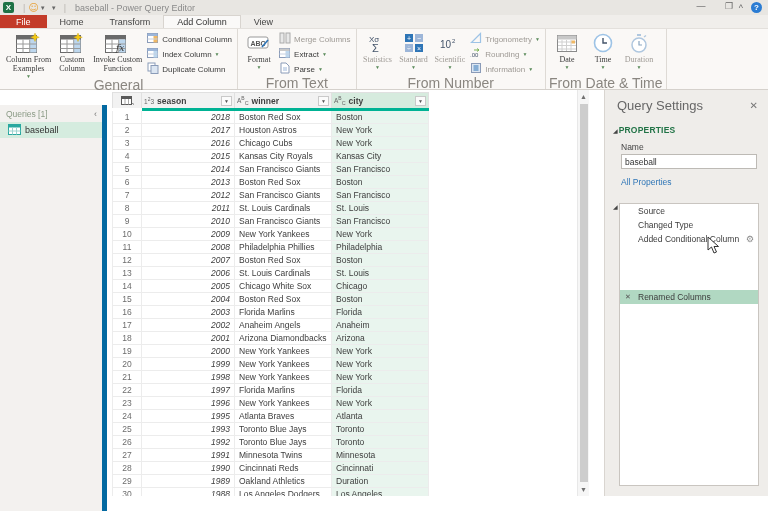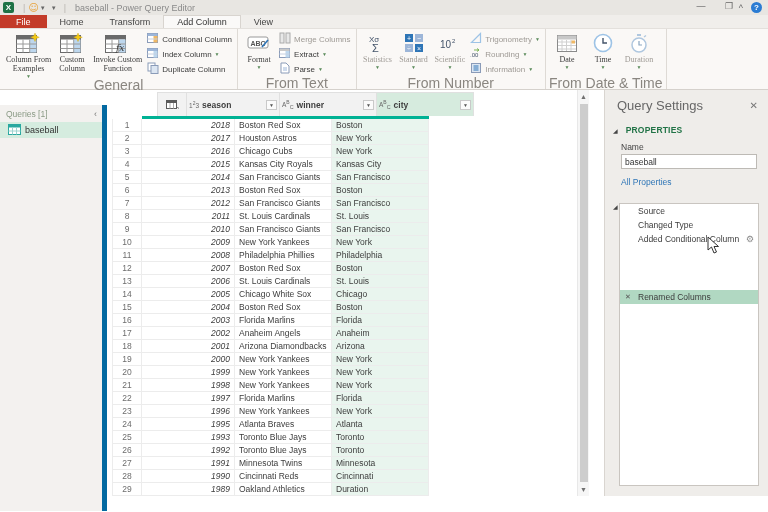--- a/index.html
+++ b/index.html
@@ -46,21 +46,21 @@
   .queries-pane { position:absolute; top:15px; left:0; width:107px; height:406px; background:#F3F1EF; border-right:5px solid #0369a1; }
   .queries-header { display:flex; justify-content:space-between; align-items:center; padding:4px 5px 3px 6px; }
   .queries-title { color:#8a9a85; font-size:8.5px; }
   .collapse-arrow { color:#777; font-size:9px; }
   .query-item { display:flex; align-items:center; gap:4px; height:16px; padding-left:8px; font-size:9px; color:#333; }
   .query-item.selected { background:#D5ECDF; }
 
   
   .grid-wrap { position:absolute; top:0; left:110px; width:479px; height:406px; background:#fff; overflow:hidden; }
   .grid { position:absolute; top:2px; left:2px; }
-  .g-header { display:flex; height:24px;margin-left:45px; }
+  .g-header { display:flex; height:16px; }
   .g-h-cell { display:flex; align-items:center; background:#F2F2F2; border-right:1px solid #E0E0E0; border-top:1px solid #E0E0E0; padding:0 2px; font-weight:bold; color:#3f3f3f; font-size:8.5px; gap:3px; position:relative; }
   .g-h-cell.selected { background:#D6EBDE; }
   .g-h-corner { width:30px; background:#F2F2F2; border:1px solid #E0E0E0; border-bottom:none; display:flex; align-items:center; justify-content:center; }
   .type-icon { font-size:6.5px; color:#666; font-weight:normal; white-space:nowrap; }
   .type-icon sup { font-size:5px; }
   .filter-btn { position:absolute; right:2px; width:11px; height:10px; background:#FBFBFB; border:1px solid #C9C9C9; font-size:5px; color:#555; display:flex; align-items:center; justify-content:center; }
   .quality-bar { height:3px; background:#00B294; }
   .g-row { display:flex; height:13px; }
   .g-cell { border-right:1px solid #ECECEC; border-bottom:1px solid #ECECEC; font-size:8.5px; display:flex; align-items:center; padding:0 4px; color:#3c3c3c; overflow:hidden; white-space:nowrap; }
   .g-rownum { width:30px; justify-content:center; color:#6d6d6d; border-left:1px solid #ECECEC; background:#fff; padding:0 1px; }
@@ -70,21 +70,21 @@
   
   .vscroll { position:absolute; top:0; right:0; width:12px; height:406px; background:#F6F6F6; border-left:1px solid #E8E8E8; }
   .vs-arrow { height:13px; display:flex; align-items:center; justify-content:center; color:#707070; font-size:7px; }
   .vs-thumb { position:absolute; top:14px; bottom:14px; left:2px; width:8px; background:#CDCDCD; }
 
   
   .settings-pane { position:absolute; top:0; left:604px; width:164px; height:406px; background:#EFEDEA; border-left:1px solid #D9D5D0; }
   .qs-title-row { display:flex; justify-content:space-between; align-items:center; padding:8px 10px 0 12px; }
   .qs-title { font-size:13px; color:#676767; }
   .qs-close { color:#777; font-size:10px; }
-  .qs-section { display:flex; align-items:center; gap:8px; margin:12px 0 0 8px; }
+  .qs-section { display:flex; align-items:center; gap:1px; margin:12px 0 0 8px; }
   .qs-tri { color:#444; font-size:6px; font-family:"DejaVu Sans", sans-serif; }
   .qs-section-label { color:#217346; font-weight:bold; font-size:8.5px; letter-spacing:.2px; }
   .qs-name-label { margin:7px 0 2px 16px; color:#444; font-size:8.5px; }
   .qs-input { margin-left:16px; width:136px; height:15px; border:1px solid #BDBab5; background:#fff; font-size:8.5px; padding:0 3px; color:#333; font-family:"Liberation Sans", sans-serif; }
   .qs-link { margin:8px 0 0 16px; color:#2E75B6; font-size:8.5px; display:inline-block; }
   .steps-box { position:absolute; top:113px; left:14px; width:140px; bottom:10px; background:#fff; border:1px solid #C9C5C0; overflow:hidden; }
   .step { display:flex; align-items:center; height:14px; padding-left:18px; font-size:8.5px; color:#3c3c3c; position:relative; }
   .step.selected { background:#B1D8C2;margin-top:44px; }
   .step .del-x { position:absolute; left:5px; font-size:7px; color:#555; }
   .step .gear { position:absolute; right:4px; color:#8a8a8a; font-size:9px; font-family:"DejaVu Sans", sans-serif; line-height:9px; }

